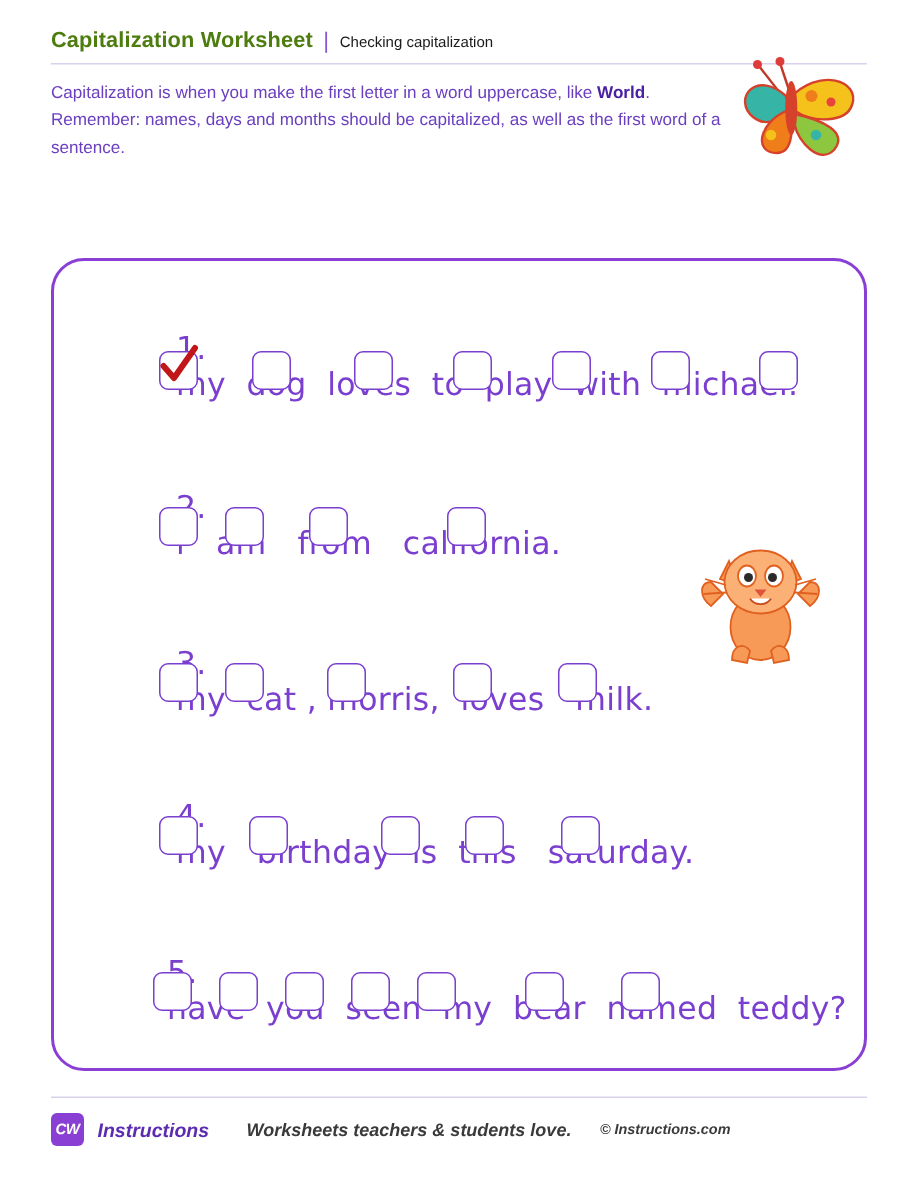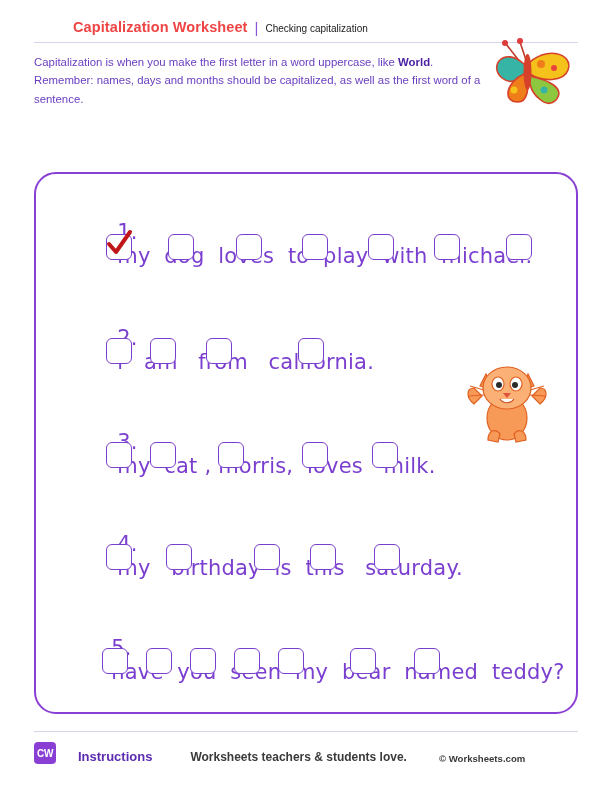--- a/index.html
+++ b/index.html
@@ -23,23 +23,22 @@
   }
   .title-line {
     display: flex;
     align-items: baseline;
     gap: 7px;
     white-space: nowrap;
   }
   .title-main {
     font-size: 14.5px;
     font-weight: bold;
-    color: #ef4444;
+    color: #4d7c0f;
     letter-spacing: 0.1px;
-    margin-left: 39px;
   }
   .title-sep {
     font-size: 15px;
     color: #8a55d6;
     font-weight: 400;
     transform: translateY(1px);
   }
   .title-sub {
     font-size: 10px;
     color: #1a1a1a;
@@ -141,22 +140,23 @@
     bottom: 28px;
     width: 544px;
   }
   .footer-rule {
     height: 1px;
     background: #d9d0ec;
     margin-bottom: 10px;
   }
   .footer-inner {
     display: flex;
-    align-items: flex-end;
-    gap: 22px;
+    align-items: center;
+    gap: 9px;
+    font-style: italic;
   }
   .cw-logo {
     width: 22px;
     height: 22px;
     background: #8a3fd4;
     border-radius: 4px;
     color: #fff;
     font-size: 10px;
     font-weight: bold;
     display: flex;
@@ -317,15 +317,15 @@
   </svg>
 
 </div>
 
 <div class="footer">
   <div class="footer-rule"></div>
   <div class="footer-inner">
     <div class="cw-logo">CW</div>
     <div class="cw-name">Instructions</div>
     <div class="cw-tag">Worksheets teachers &amp; students love.</div>
-    <div class="cw-copy">© Worksheets.com</div>
+    <div class="cw-copy">© Instructions.com</div>
   </div>
 </div>
 
 </body></html>

